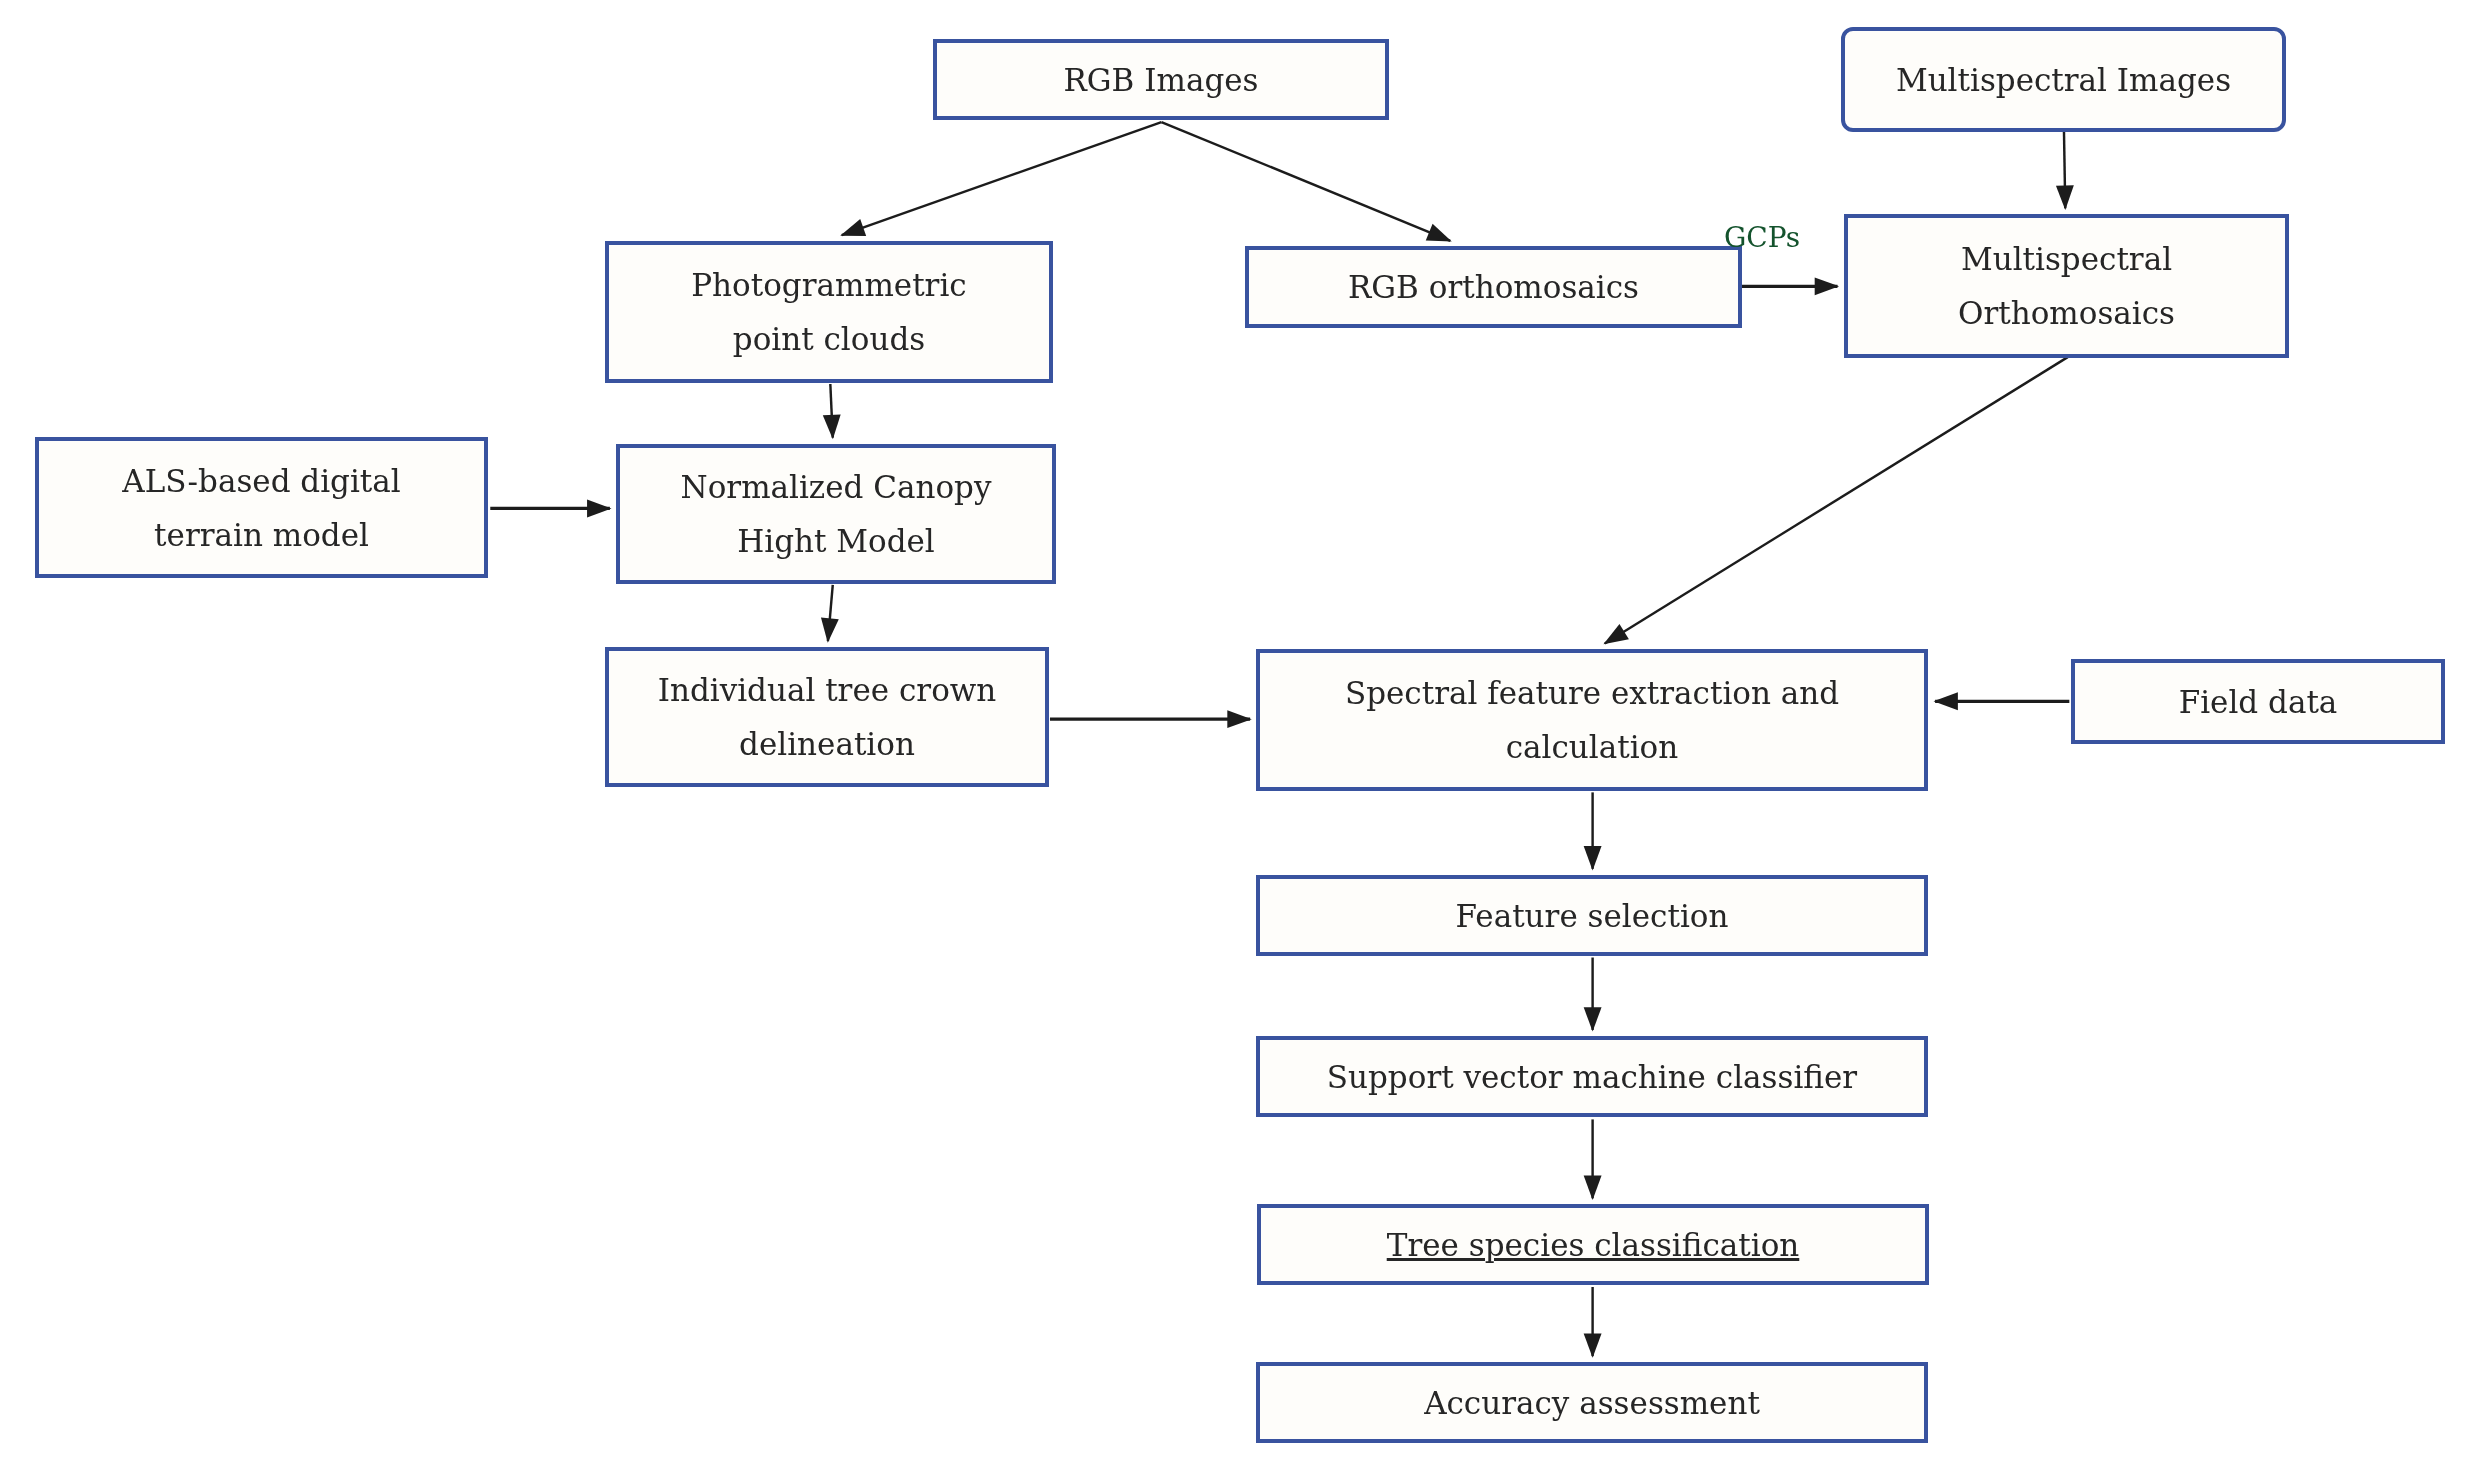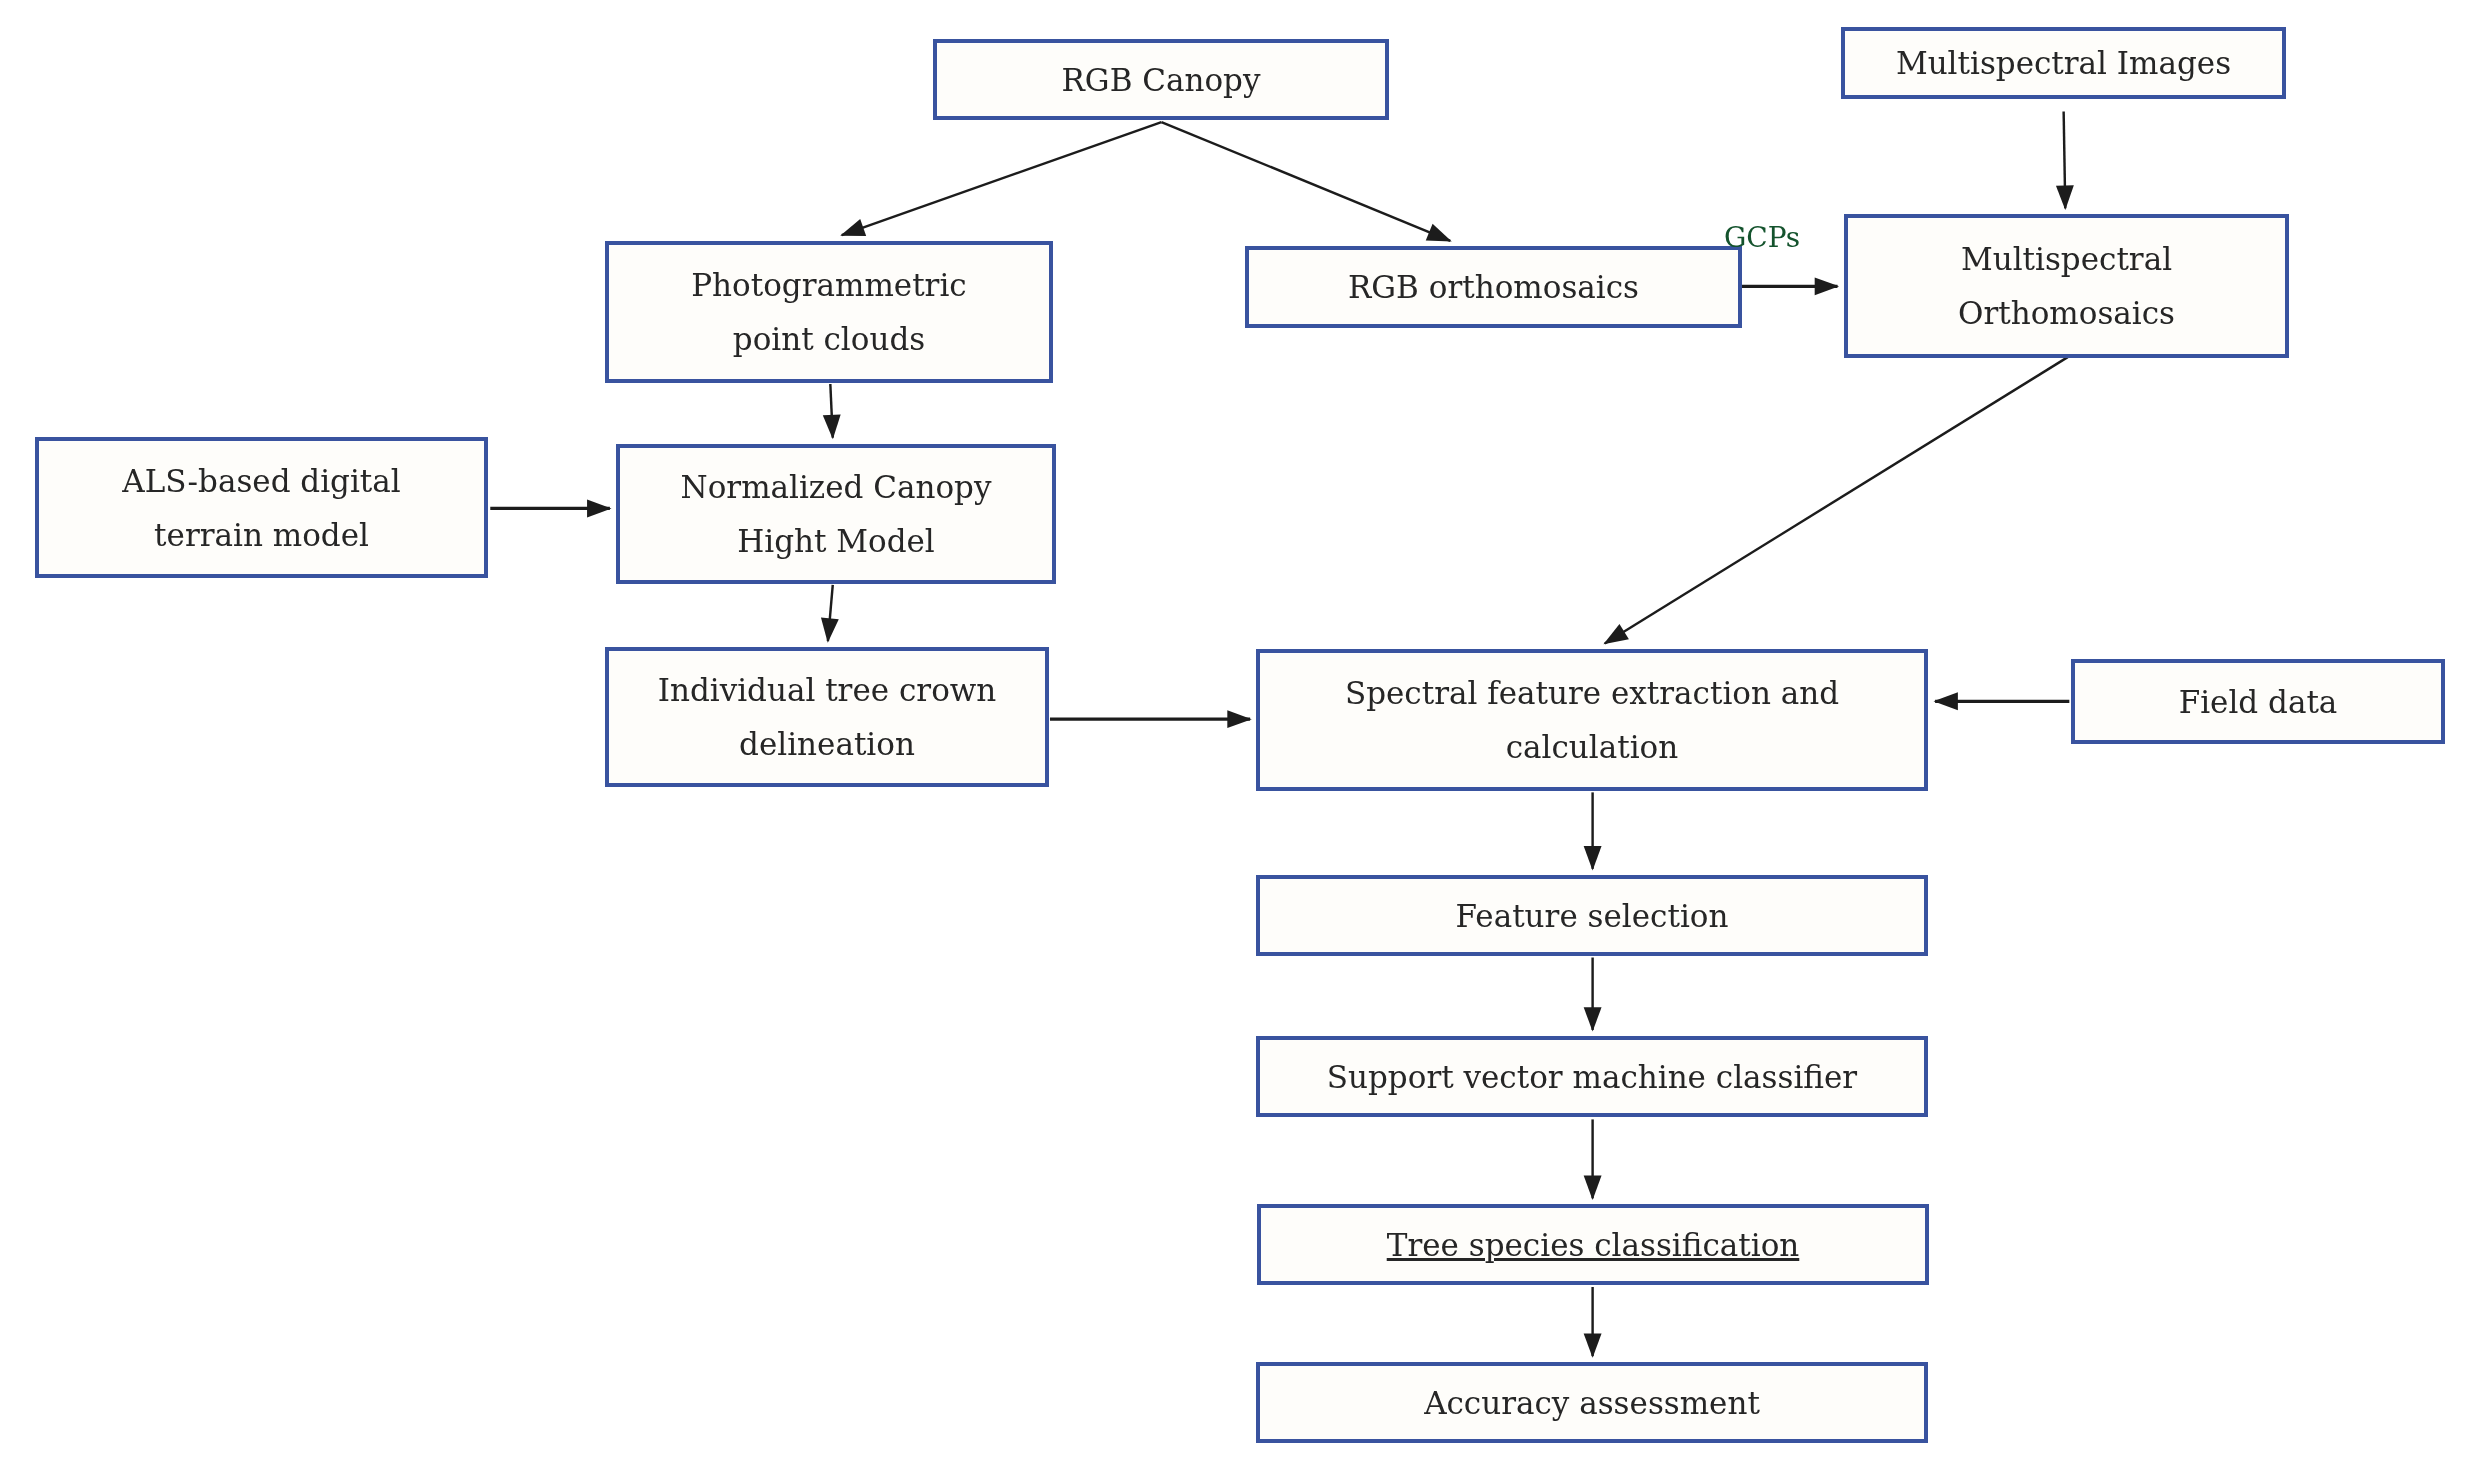--- a/index.html
+++ b/index.html
@@ -55,23 +55,23 @@
     <path class="edge thin" marker-end="url(#ah)" d="M1023,719 L1017,788"></path>
     <path class="edge thin" marker-end="url(#ah)" d="M2541,439 L1972,791"></path>
     <path class="edge thick" marker-end="url(#ah)" d="M1290,884 L1536,884"></path>
     <path class="edge thick" marker-end="url(#ah)" d="M2543,862 L2378,862"></path>
     <path class="edge thin" marker-end="url(#ah)" d="M1957,974 L1957,1068"></path>
     <path class="edge thin" marker-end="url(#ah)" d="M1957,1177 L1957,1266"></path>
     <path class="edge thin" marker-end="url(#ah)" d="M1957,1376 L1957,1473"></path>
     <path class="edge thin" marker-end="url(#ah)" d="M1957,1582 L1957,1667"></path>
   </svg>
 
-  <div class="node" style="left:933px;top:39px;width:456px;height:81px;">RGB Canopy</div>
+  <div class="node" style="left:933px;top:39px;width:456px;height:81px;">RGB Images</div>
 
-  <div class="node" style="left:1841px;top:27px;width:445px;height:72px;">Multispectral Images</div>
+  <div class="node" style="left:1841px;top:27px;width:445px;height:105px;border-radius:12px;">Multispectral Images</div>
 
   <div class="node" style="left:605px;top:241px;width:448px;height:142px;">Photogrammetric
 point clouds</div>
 
   <div class="node" style="left:1245px;top:246px;width:497px;height:82px;">RGB orthomosaics</div>
 
   <div class="node" style="left:35px;top:437px;width:453px;height:141px;">ALS-based digital
 terrain model</div>
 
   <div class="node" style="left:1844px;top:214px;width:445px;height:144px;">Multispectral

